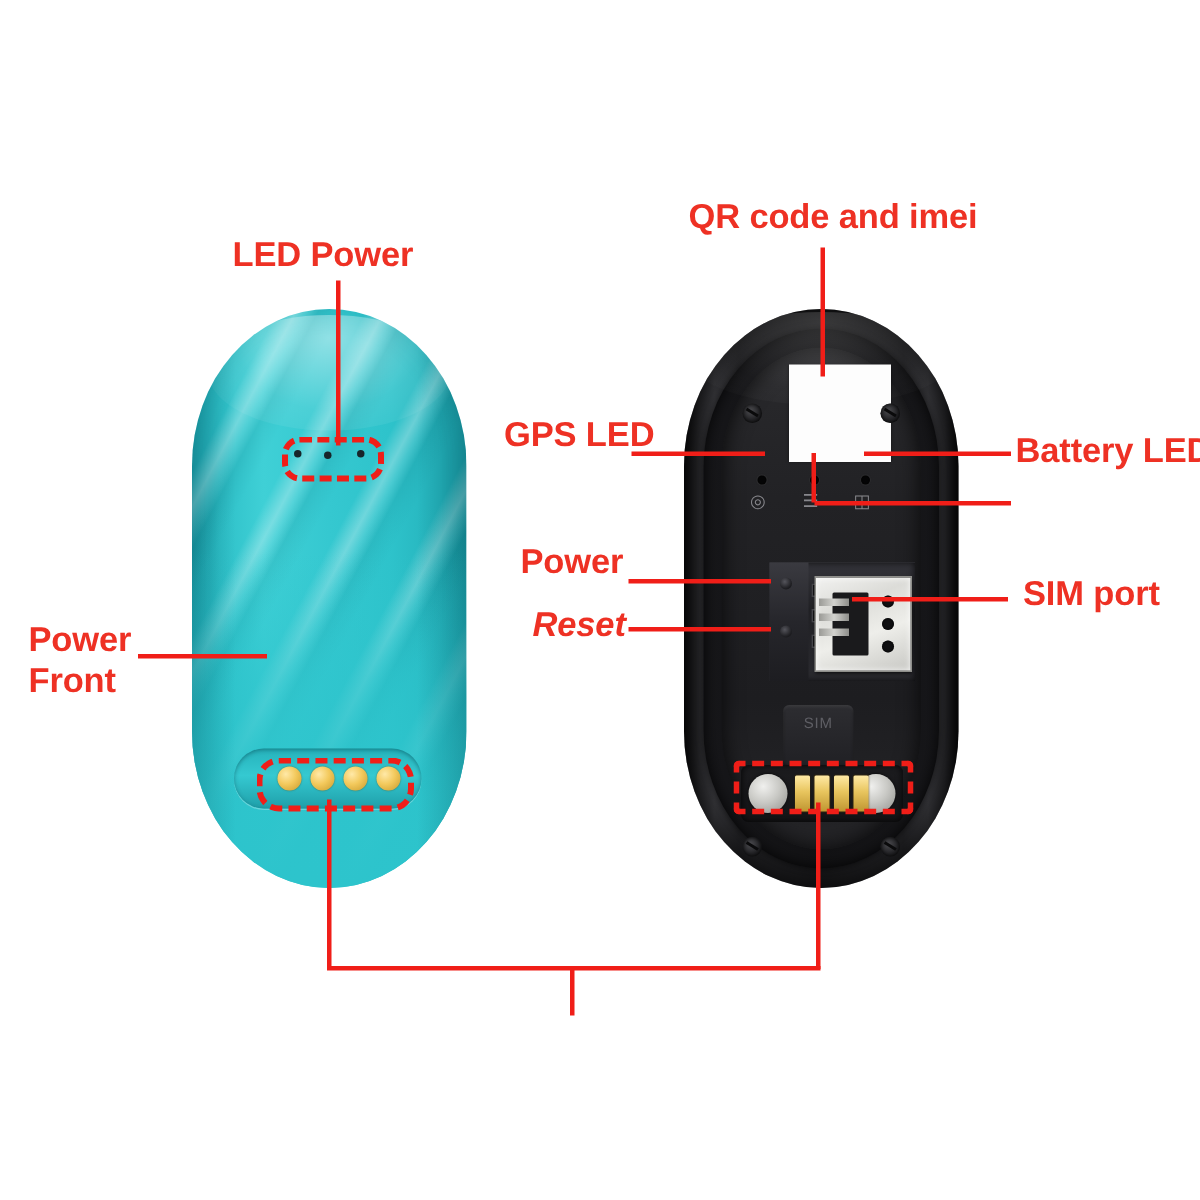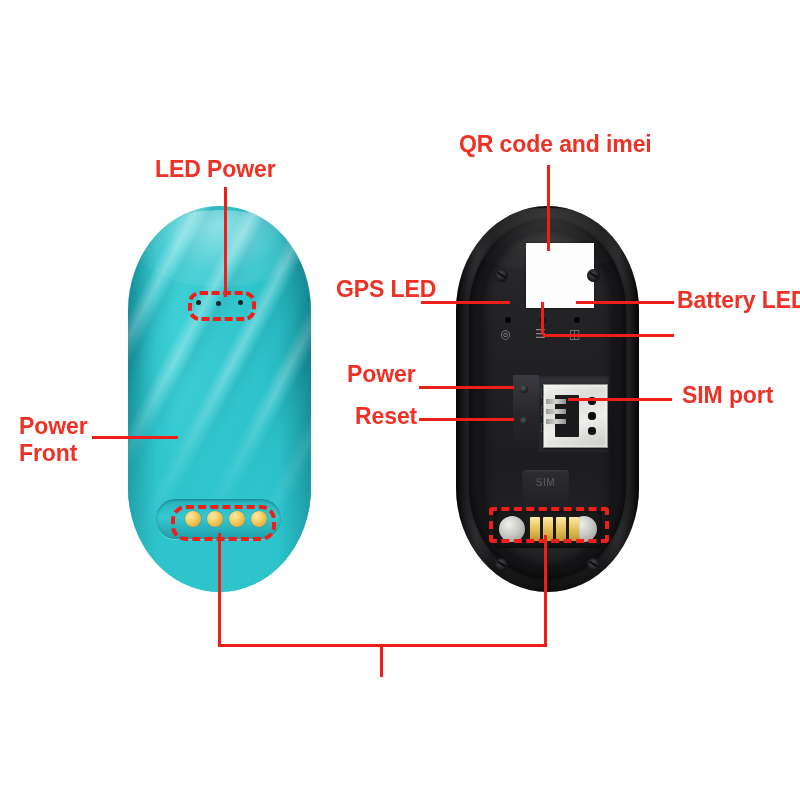--- a/index.html
+++ b/index.html
@@ -473,21 +473,21 @@
 
   <div class="label" style="left:336px; top:276px;">GPS LED</div>
 
   <div class="label" style="left:459px; top:131px;">QR code and imei</div>
 
   <div class="label" style="left:677px; top:287px;">Battery LED</div>
 
 
   <div class="label" style="left:347px; top:361px;">Power</div>
 
-  <div class="label" style="left:355px; top:403px;">Reset</div>
+  <div class="label" style="left:355px; top:403px;font-style:italic;">Reset</div>
 
   <div class="label" style="left:682px; top:382px;">SIM port</div>
 
   <div class="label" style="left:19px; top:413px;">Power</div>
   <div class="label" style="left:19px; top:440px;">Front</div>
 
 
 </div>
 
 </body></html>

